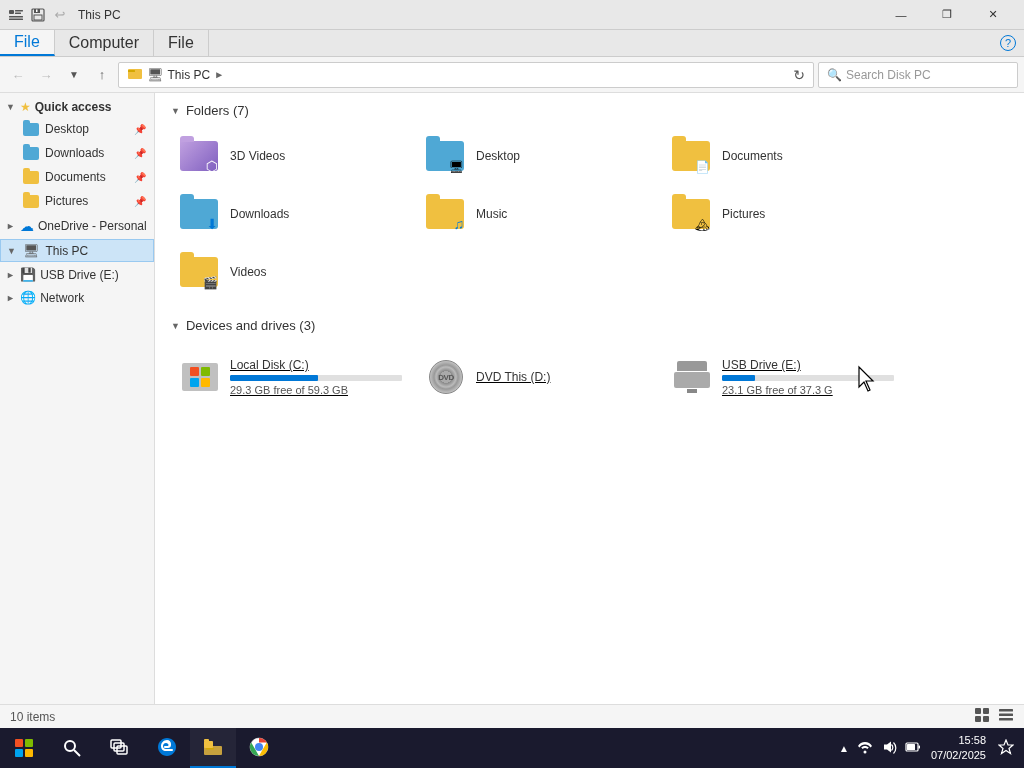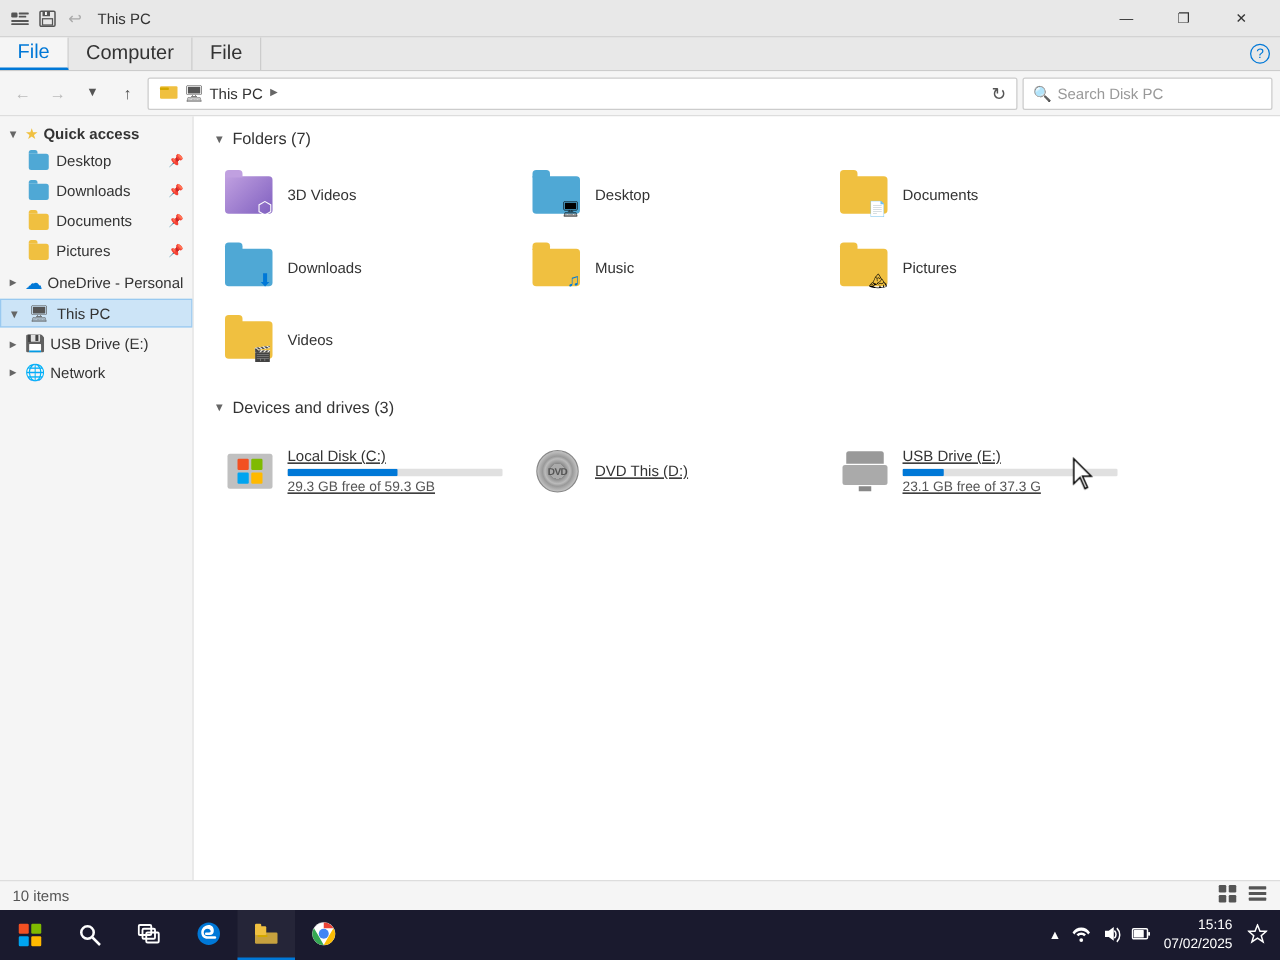--- a/index.html
+++ b/index.html
@@ -505,21 +505,21 @@
       </span>
       <span style="color:white;cursor:pointer;">
         <svg width="16" height="16" viewBox="0 0 16 16">
           <rect x="1" y="4" width="12" height="8" rx="1" fill="none" stroke="white" stroke-width="1.2"></rect>
           <rect x="13.5" y="6.5" width="1.5" height="3" fill="white" rx="0.5"></rect>
           <rect x="2" y="5" width="8" height="6" fill="white" rx="0.5"></rect>
         </svg>
       </span>
     </div>
     <div id="clock">
-      <div>15:16</div>
+      <div>15:58</div>
       <div>07/02/2025</div>
     </div>
     <div class="notification-icon">
       <svg width="16" height="16" viewBox="0 0 16 16">
         <path d="M8 1L10 6H15L11 9.5L12.5 14.5L8 11.5L3.5 14.5L5 9.5L1 6H6Z" fill="none" stroke="white" stroke-width="1.2"></path>
       </svg>
     </div>
   </div>
 </div>
 

